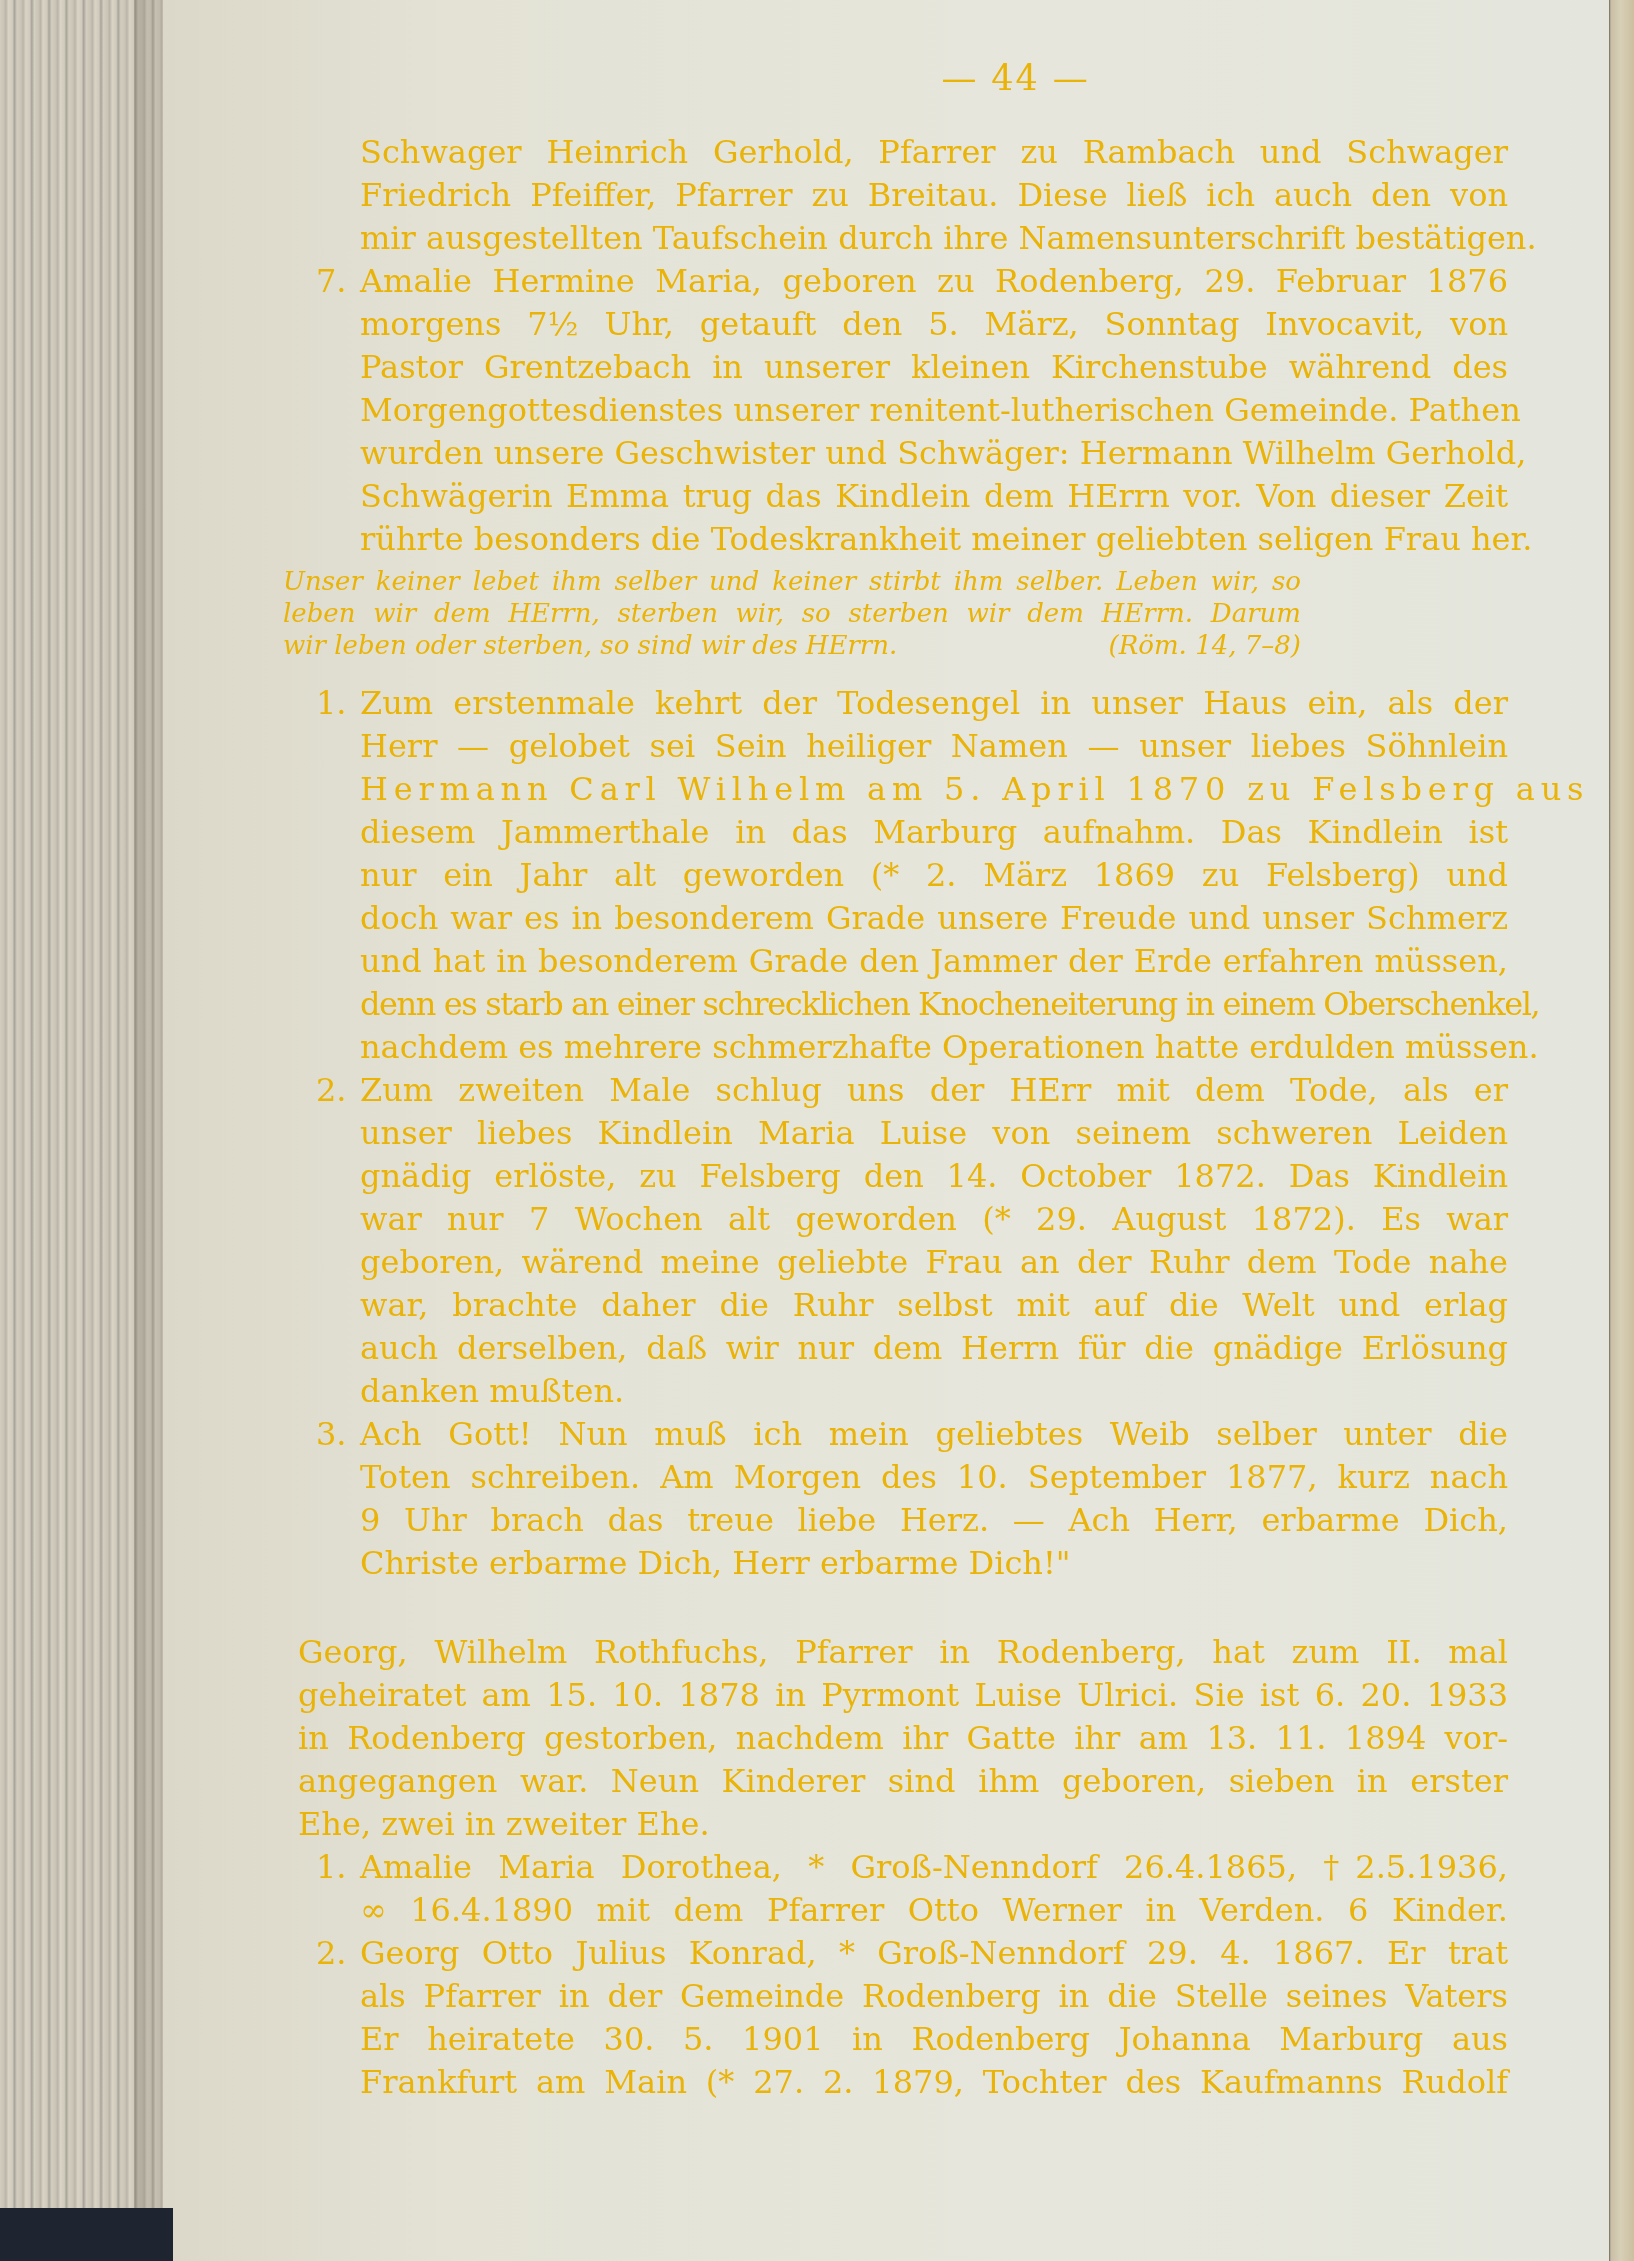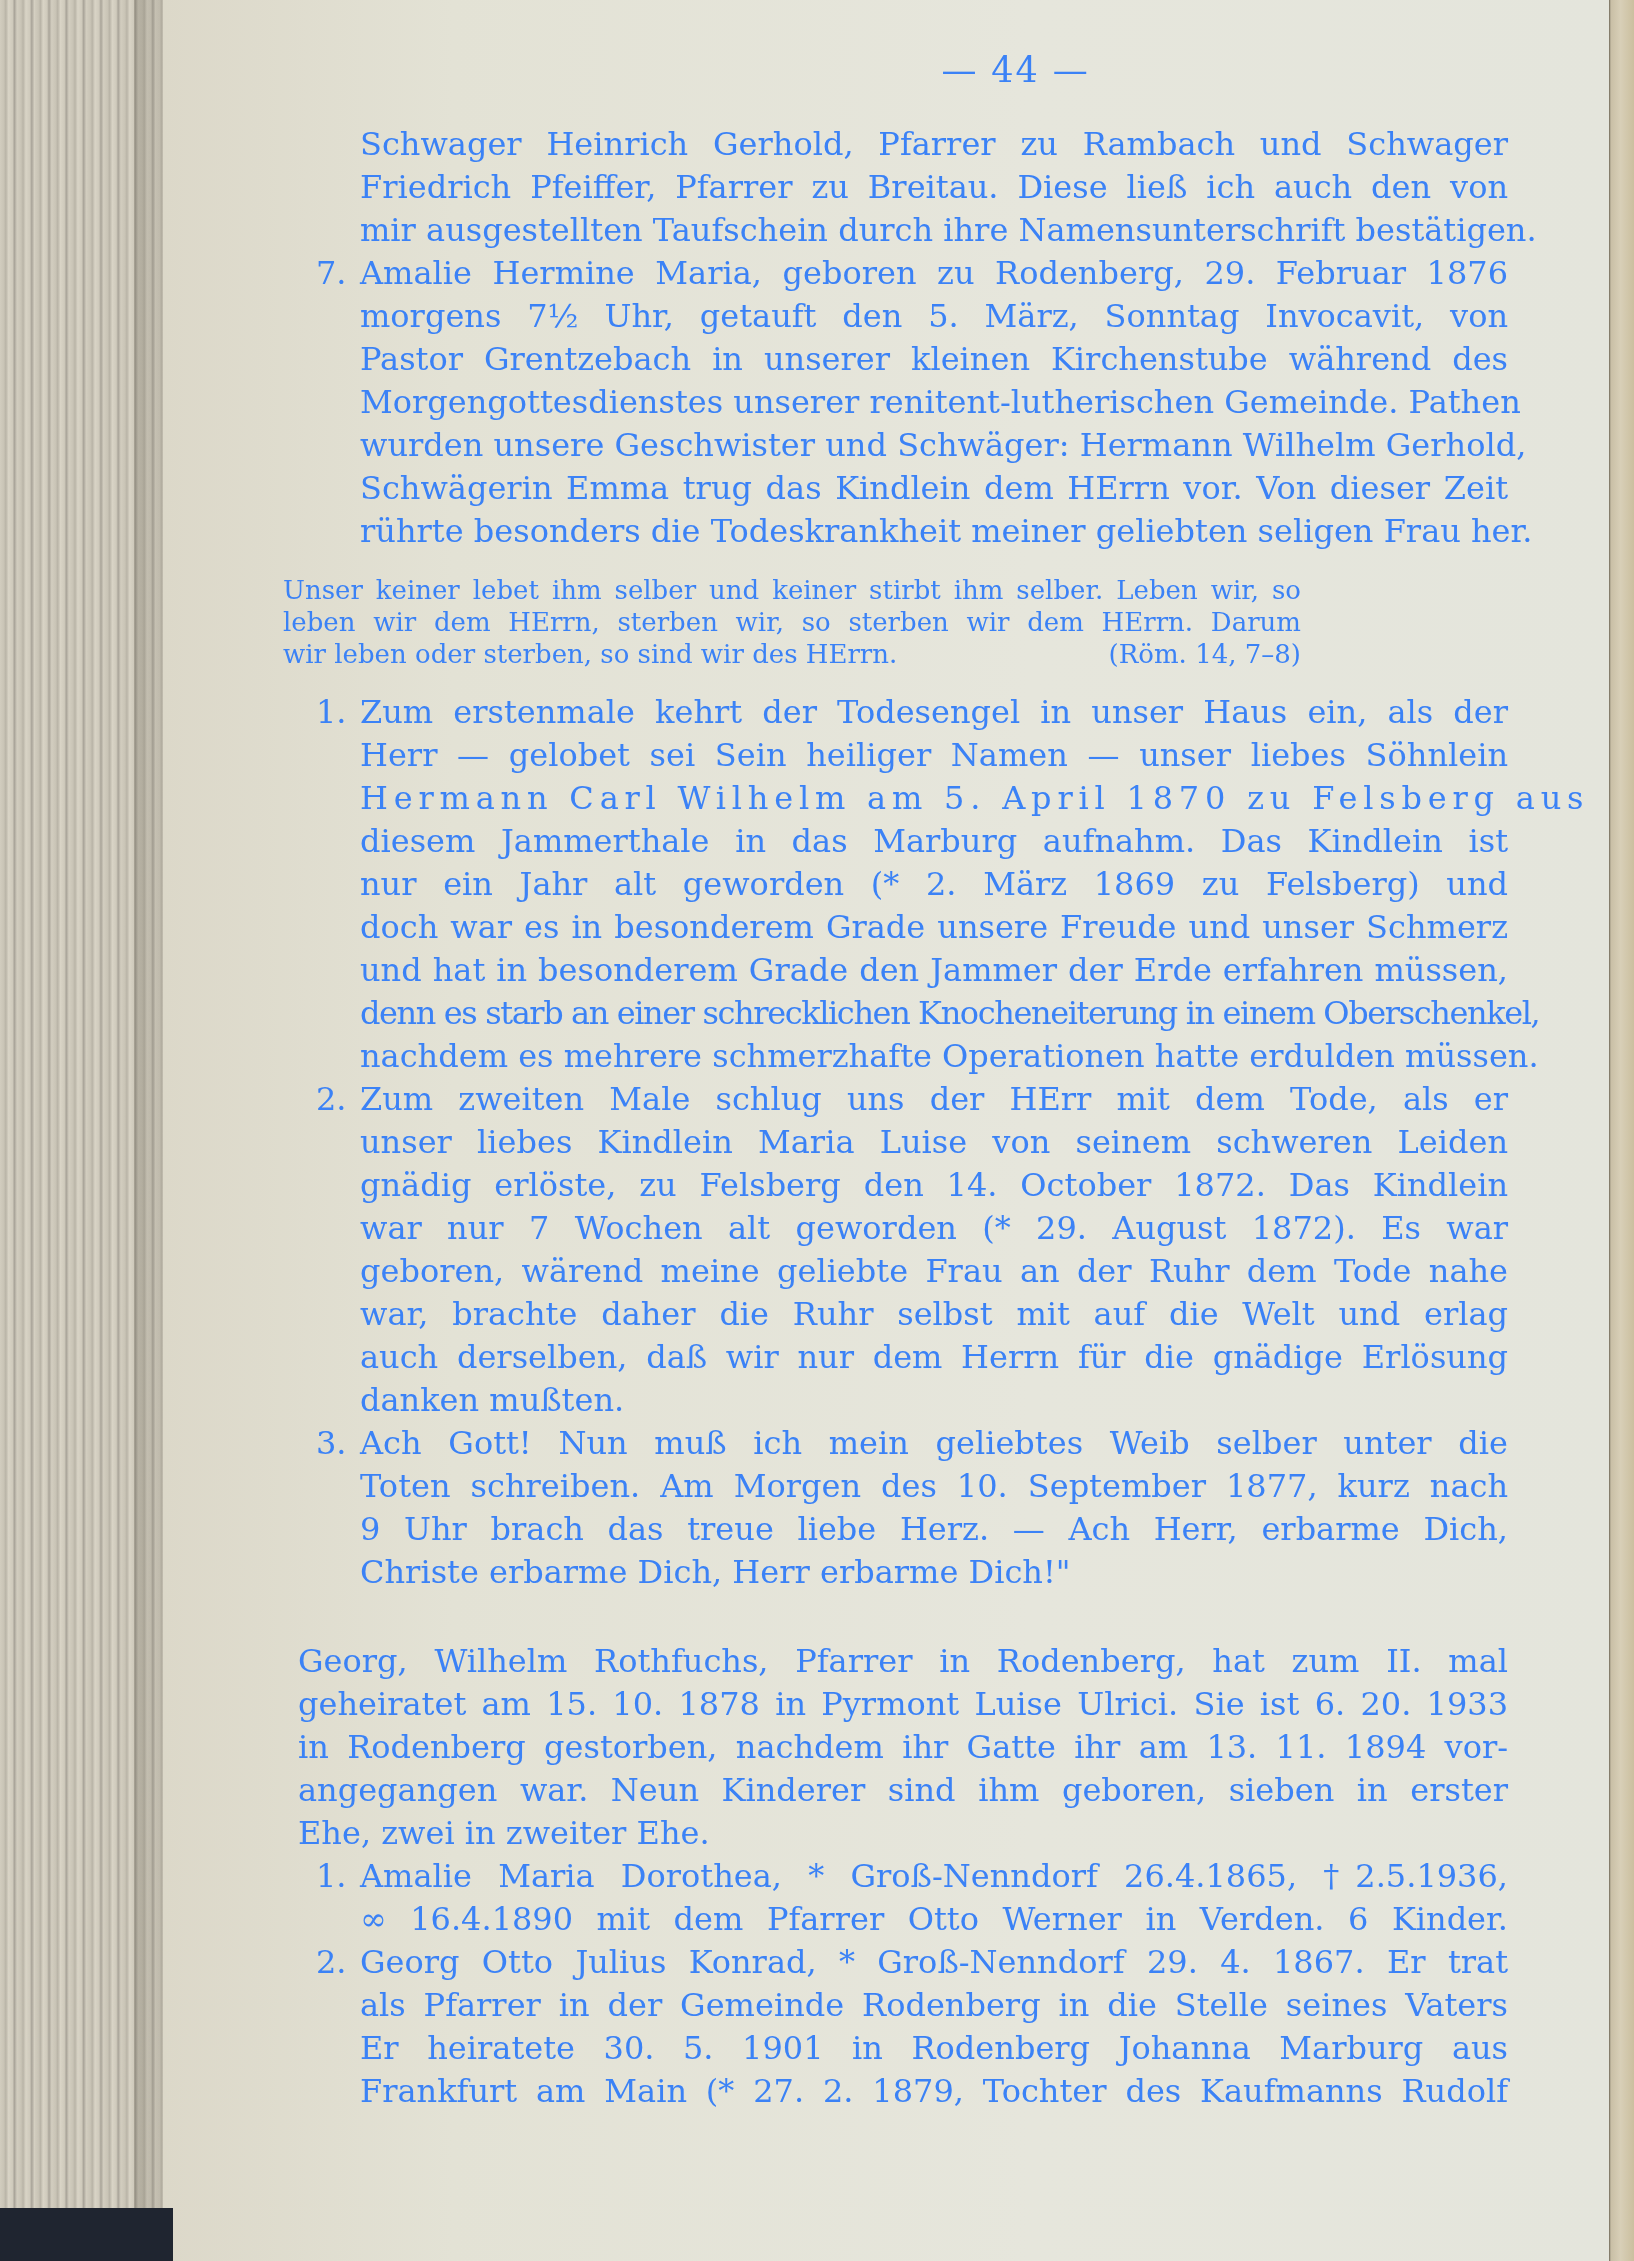--- a/index.html
+++ b/index.html
@@ -23,40 +23,40 @@
   }
   .right-strip {
     position: absolute; left: 1609px; top: 0; width: 25px; height: 2261px;
     background: linear-gradient(90deg, #6b6555 0px, #c9bfa6 1.9px, #d8cfb7 11.5px, #cbbf9f 25px);
   }
   .bottom-dark {
     position: absolute; left: 0; bottom: 0; width: 173px; height: 53px;
     background: #1f2530;
   }
   .content {
-    position: absolute; left: 360px; top: 50px; width: 1148px;
-    color: #3b82f6;
+    position: absolute; left: 360px; top: 58px; width: 1148px;
+    color: #eab308;
   }
   .page-number {
     text-align: center; font-size: 35px; margin-bottom: 33px; margin-left: 163px;
     letter-spacing: 1.9px;
   }
   .para {
     font-size: 32px; line-height: 43px; text-align: justify;
     text-align-last: justify; margin: 0;
   }
   .para .line { display: block; text-align: justify; text-align-last: justify; white-space: nowrap; }
   .para .line.last { text-align-last: left; }
   .item { position: relative; padding-left: 0; }
   .item-number {
     position: absolute; left: -44px; top: 0; font-size: 32px; line-height: 43px;
   }
   .spaced { letter-spacing: 5.8px; }
   .quote {
-    font-size: 26px; line-height: 32px; margin: 21px 0 21px -77px; width: 1018px;
+    font-size: 26px; line-height: 32px; margin: 4px 0 21px -77px; width: 1018px; font-style: italic;
   }
   .quote .line { display: block; white-space: nowrap; text-align: justify; text-align-last: justify; }
   .quote .line.last { text-align-last: left; }
   .quote .ref { float: right; }
   .section-gap { height: 46px; }
   .para.outdent { margin-left: -62px; width: 1210px; }
 </style>
 </head>
 <body>
 

